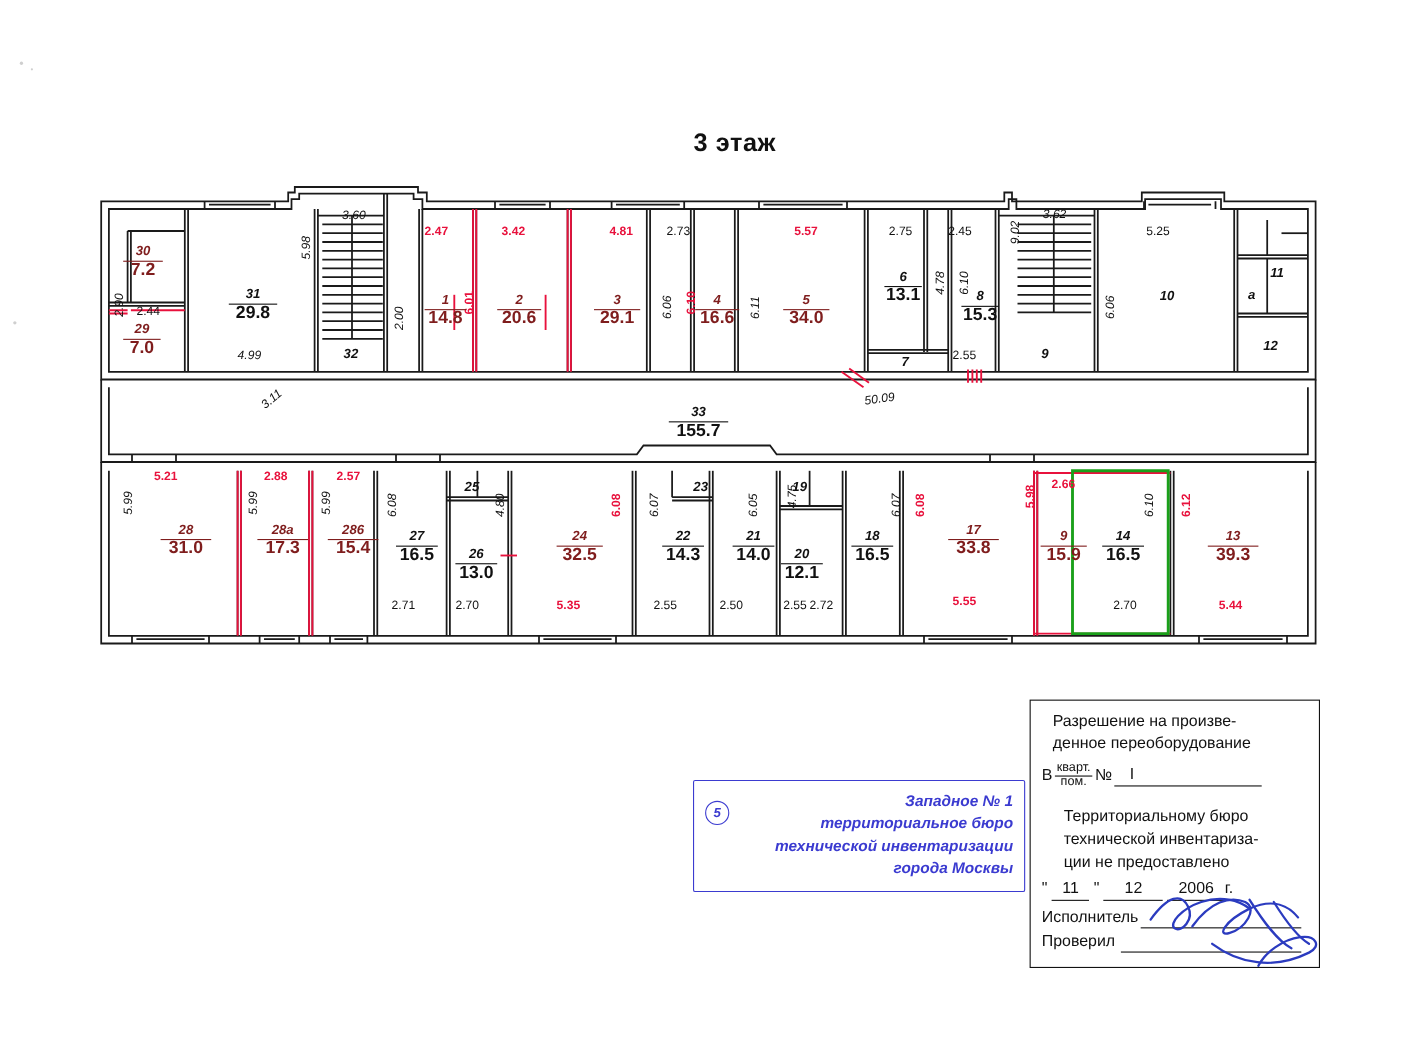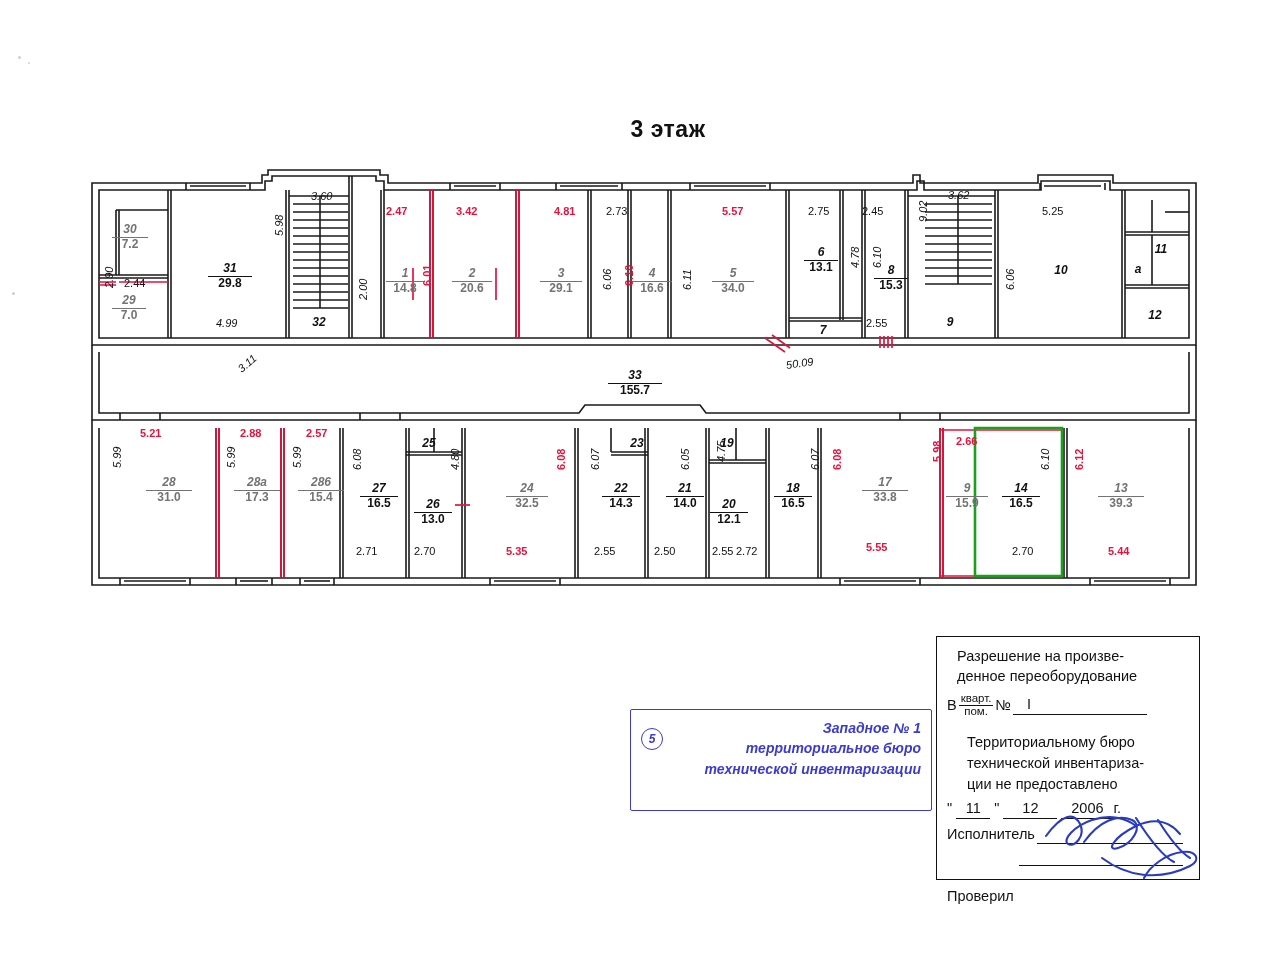--- a/index.html
+++ b/index.html
@@ -17,22 +17,22 @@
   .lbl{position:absolute;font-size:11px;line-height:1.05;white-space:nowrap;}
   .lbl.red{color:#e8113c;}
   .lbl.blk{color:#111;}
   .lbl.it{font-style:italic;}
   .lbl.b{font-weight:bold;}
   .rot{transform-origin:left top;}
 
   
   .frac{position:absolute;text-align:center;line-height:1.05;}
   .frac .num{font-size:12px;font-weight:bold;font-style:italic;}
-  .frac .den{font-size:12px;font-weight:bold;border-top:1px solid currentColor;display:block;padding-top:0px;}
-  .frac.red{color:#737373;}
+  .frac .den{font-size:16px;font-weight:bold;border-top:1px solid currentColor;display:block;padding-top:0px;}
+  .frac.red{color:#7f1d1d;}
   .frac.blk{color:#111;}
 
   svg.plan{position:absolute;left:0;top:0;width:1280px;height:960px;}
 
   
   .stamp{
     position:absolute;left:630px;top:709px;width:300px;height:100px;
     border:1.5px solid #3b3bd0;border-radius:2px;
   }
   .stamp .circ{
@@ -55,21 +55,21 @@
   .permit .l3row{position:absolute;left:10px;top:56px;display:flex;align-items:center;gap:2px;}
   .permit .fr{display:inline-block;text-align:center;line-height:1.0;font-size:11.5px;}
   .permit .fr span{display:block;}
   .permit .fr .top{border-bottom:1px solid #111;padding:0 2px;}
   .permit .l4{position:absolute;left:30px;top:96px;}
   .permit .l5{position:absolute;left:30px;top:117px;}
   .permit .l6{position:absolute;left:30px;top:138px;}
   .permit .daterow{position:absolute;left:10px;top:162px;width:244px;font-size:14.5px;}
   .permit .daterow .u{display:inline-block;border-bottom:1.2px solid #111;text-align:center;}
   .permit .l7{position:absolute;left:10px;top:188px;}
-  .permit .l8{position:absolute;left:10px;top:210px;margin-top:40px;}
+  .permit .l8{position:absolute;left:10px;top:210px;}
   .permit .sigline{position:absolute;border-bottom:1.2px solid #111;}
 
   .sign{position:absolute;left:1040px;top:800px;width:170px;height:90px;pointer-events:none;}
 
   .speck{position:absolute;background:#cfcfcf;border-radius:50%;}
 </style>
 </head>
 <body>
 
 <div class="page">
@@ -448,20 +448,21 @@
     <span class="num">13</span>
     <span class="den">39.3</span>
   </div>
 
   <div class="stamp">
     <div class="circ">5</div>
     <div class="txt">
       <div>Западное № 1</div>
       <div>территориальное бюро</div>
       <div>технической инвентаризации</div>
+      <div>города Москвы</div>
     </div>
   </div>
 
   <div class="permit">
     <div class="l1">Разрешение на произве-</div>
     <div class="l2">денное переоборудование</div>
 
     <div class="l3row">
       <span>В</span>
       <span class="fr">

